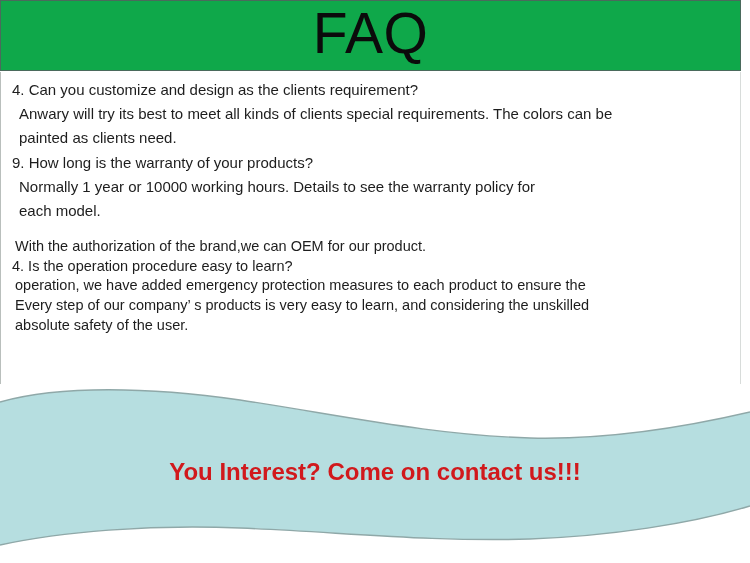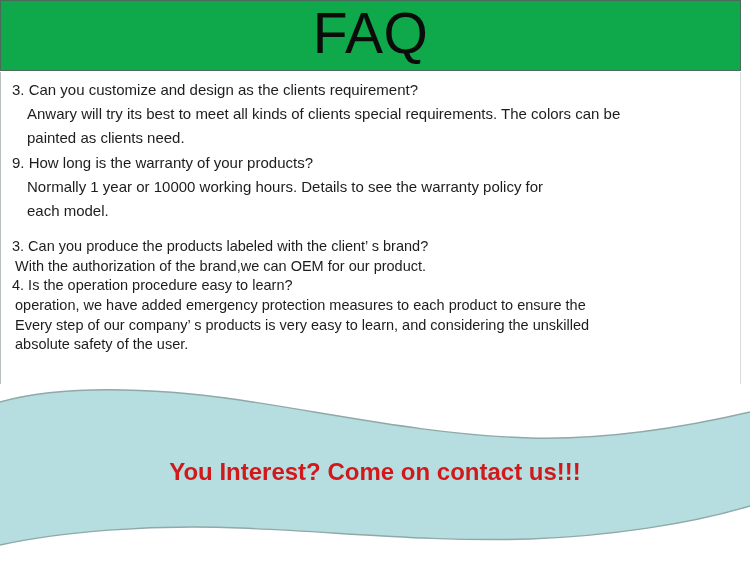--- a/index.html
+++ b/index.html
@@ -63,21 +63,21 @@
   }
   .block-one .line {
     font-size: 15px;
     line-height: 24.2px;
     color: #1d1d1d;
     padding-left: 11px;
     white-space: pre;
     font-family: "Liberation Sans", sans-serif;
   }
   .block-one .line.indent {
-    padding-left: 26px;
+    padding-left: 18px;
   }
   .block-two {
     padding-top: 14px;
   }
   .block-two .line {
     font-size: 14.5px;
     line-height: 19.6px;
     color: #1d1d1d;
     padding-left: 11px;
     white-space: pre;
@@ -120,30 +120,29 @@
 
 <div class="page">
 
   <div class="header-banner" style="background: rgb(15, 168, 74);">
     <div class="header-title" style="color: rgb(11, 11, 11);">FAQ</div>
   </div>
 
   <div class="faq-body">
 
     <div class="block block-one">
-      <div class="line">3. Can you customize and design as the clients requirement?</div>
+      <div class="line">4. Can you customize and design as the clients requirement?</div>
       <div class="line indent">Anwary will try its best to meet all kinds of clients special requirements. The colors can be</div>
       <div class="line indent">painted as clients need.</div>
       <div class="line">9. How long is the warranty of your products?</div>
       <div class="line indent">Normally 1 year or 10000 working hours. Details to see the warranty policy for</div>
       <div class="line indent">each model.</div>
     </div>
 
     <div class="block block-two">
-      <div class="line">3. Can you produce the products labeled with the client’ s brand?</div>
       <div class="line indent">With the authorization of the brand,we can OEM for our product.</div>
       <div class="line">4. Is the operation procedure easy to learn?</div>
       <div class="line indent">operation, we have added emergency protection measures to each product to ensure the</div>
       <div class="line indent">Every step of our company’ s products is very easy to learn, and considering the unskilled</div>
       <div class="line indent">absolute safety of the user.</div>
     </div>
 
   </div>
 
   <div class="wave-band">

